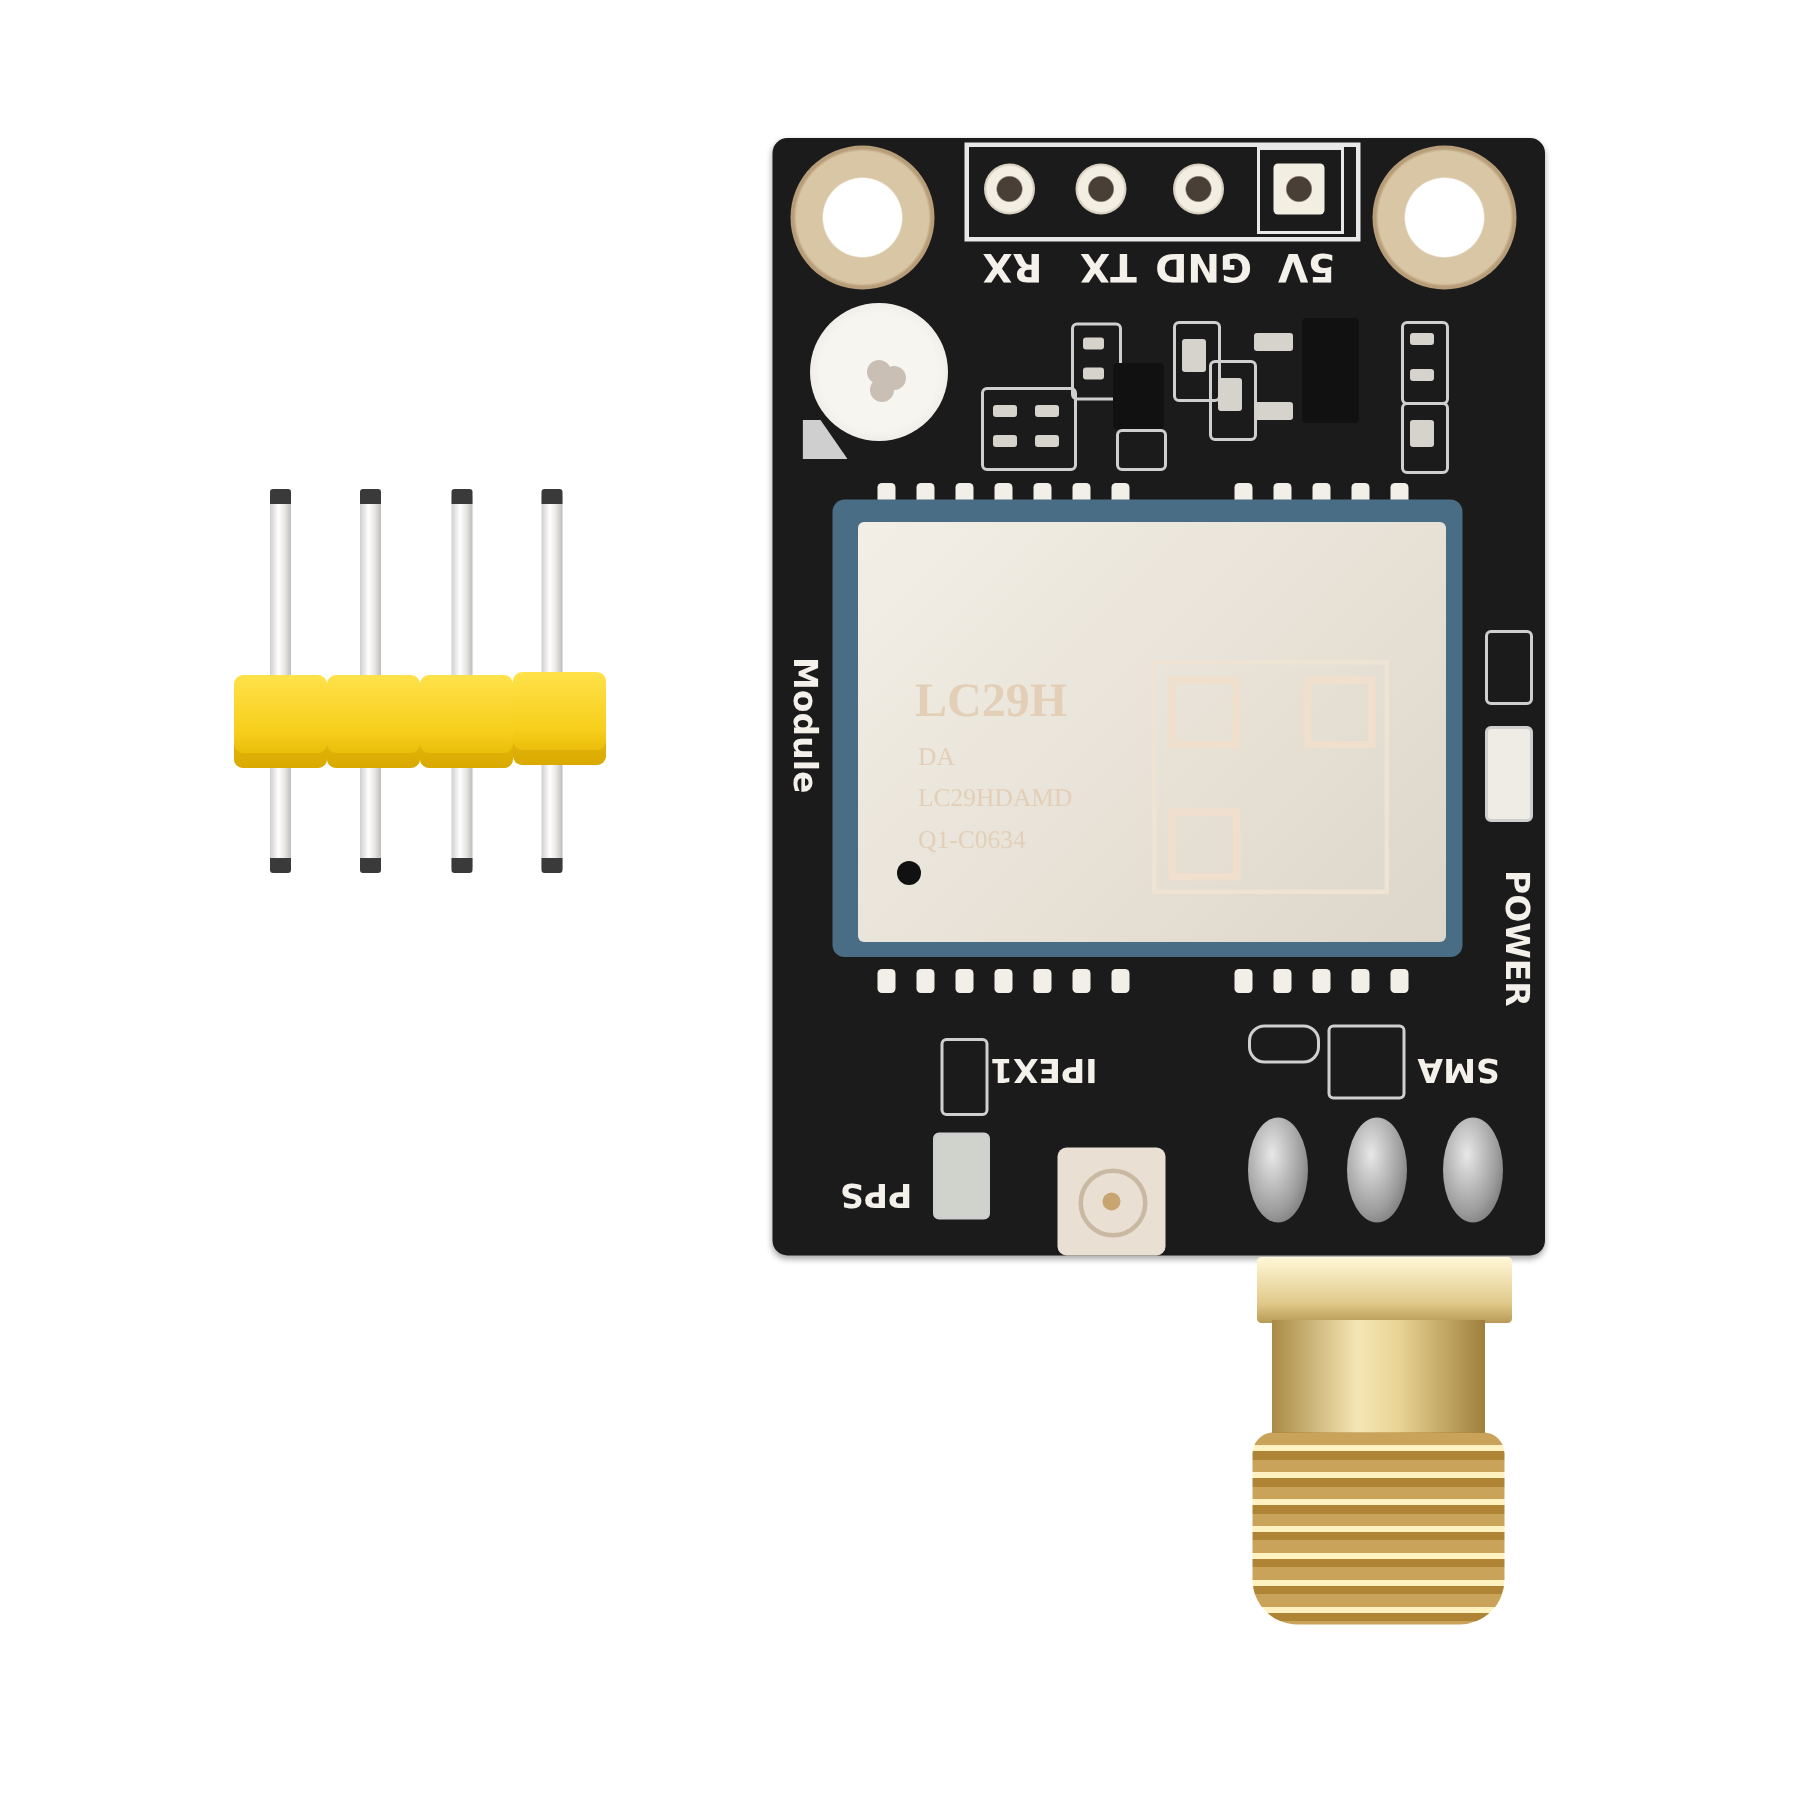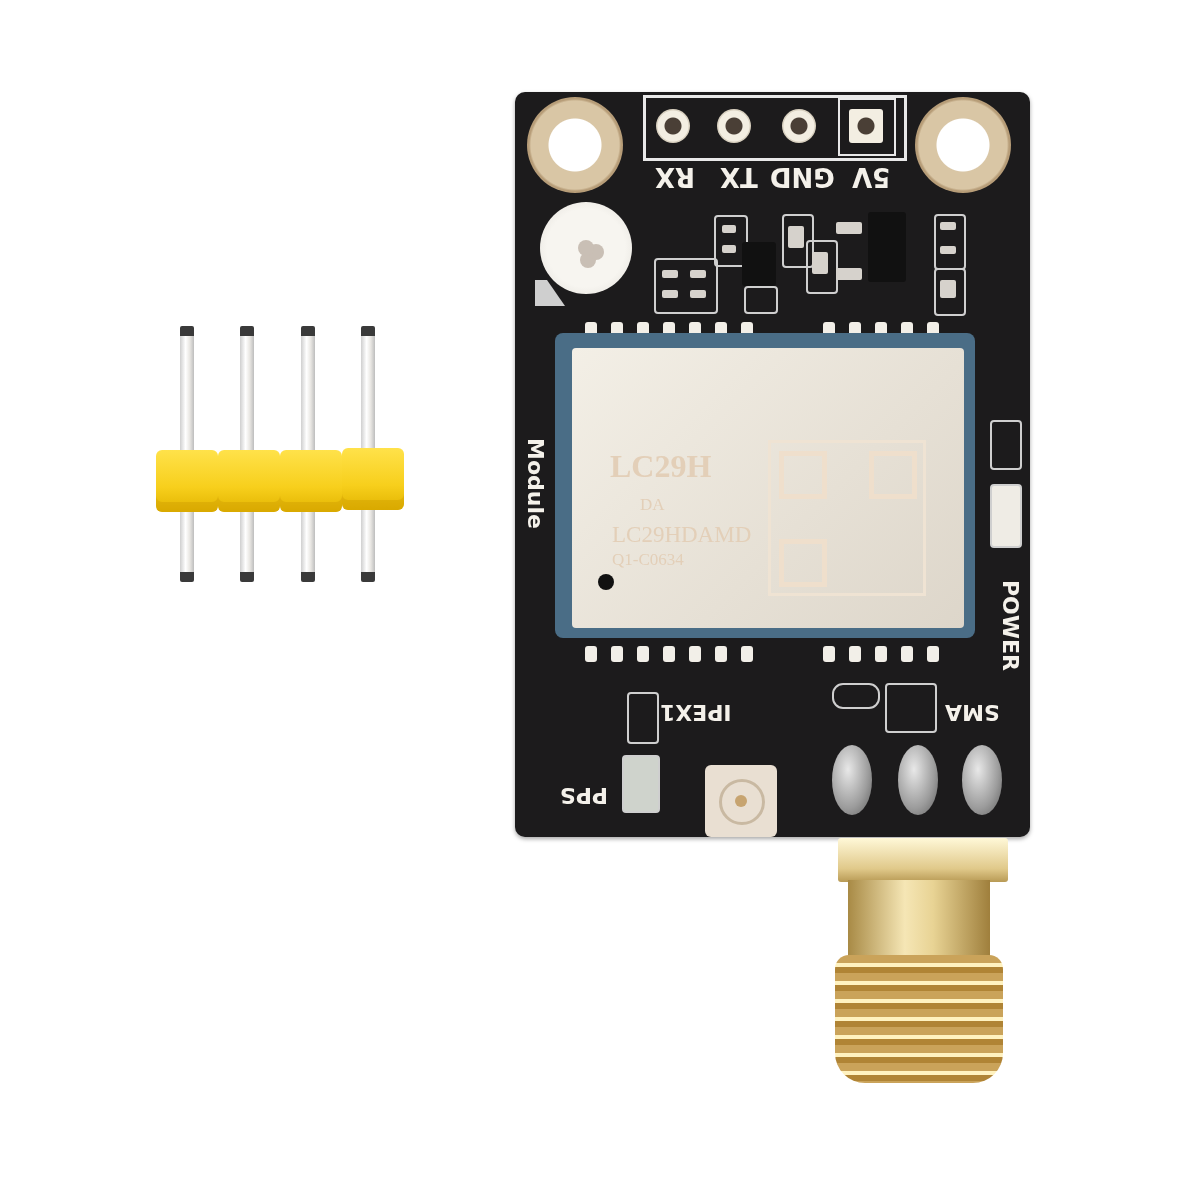--- a/index.html
+++ b/index.html
@@ -125,22 +125,22 @@
   <div class="castel" style="left:823px;top:322px;"></div>
   <div class="castel" style="left:849px;top:322px;"></div>
   <div class="castel" style="left:875px;top:322px;"></div>
   <div class="castel" style="left:901px;top:322px;"></div>
   <div class="castel" style="left:927px;top:322px;"></div>
 </div>
 
 <div class="module-frame"></div>
 <div class="module-can"></div>
 <div class="mod-text" style="left:610px;top:448px;font-size:32px;font-weight:bold;">LC29H</div>
-<div class="mod-text" style="left:640px;top:495px;font-size:17px;">DA</div>
-<div class="mod-text" style="left:612px;top:522px;font-size:23px;">LC29HDAMD</div>
+<div class="mod-text" style="left:612px;top:495px;font-size:17px;">DA</div>
+<div class="mod-text" style="left:612px;top:522px;font-size:17px;">LC29HDAMD</div>
 <div class="mod-text" style="left:612px;top:550px;font-size:17px;">Q1-C0634</div>
 <div class="abs" style="left:598px;top:574px;width:16px;height:16px;border-radius:50%;background:#111;"></div>
 
 <div class="qr">
   <div class="qr-finder" style="left:8px;top:8px;"></div>
   <div class="qr-finder" style="left:98px;top:8px;"></div>
   <div class="qr-finder" style="left:8px;top:96px;"></div>
 </div>
 
 <div>

